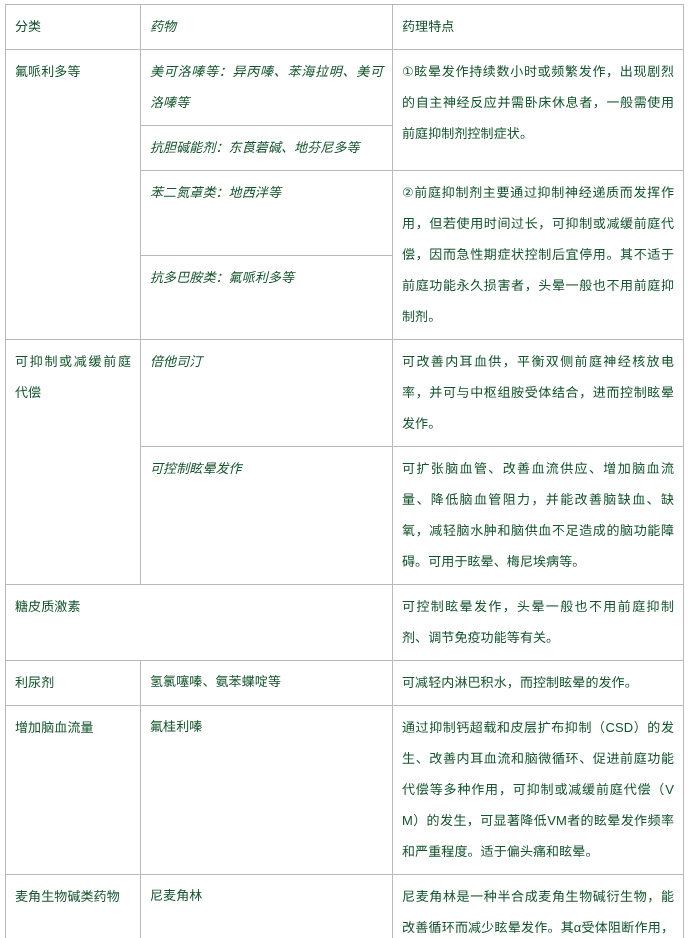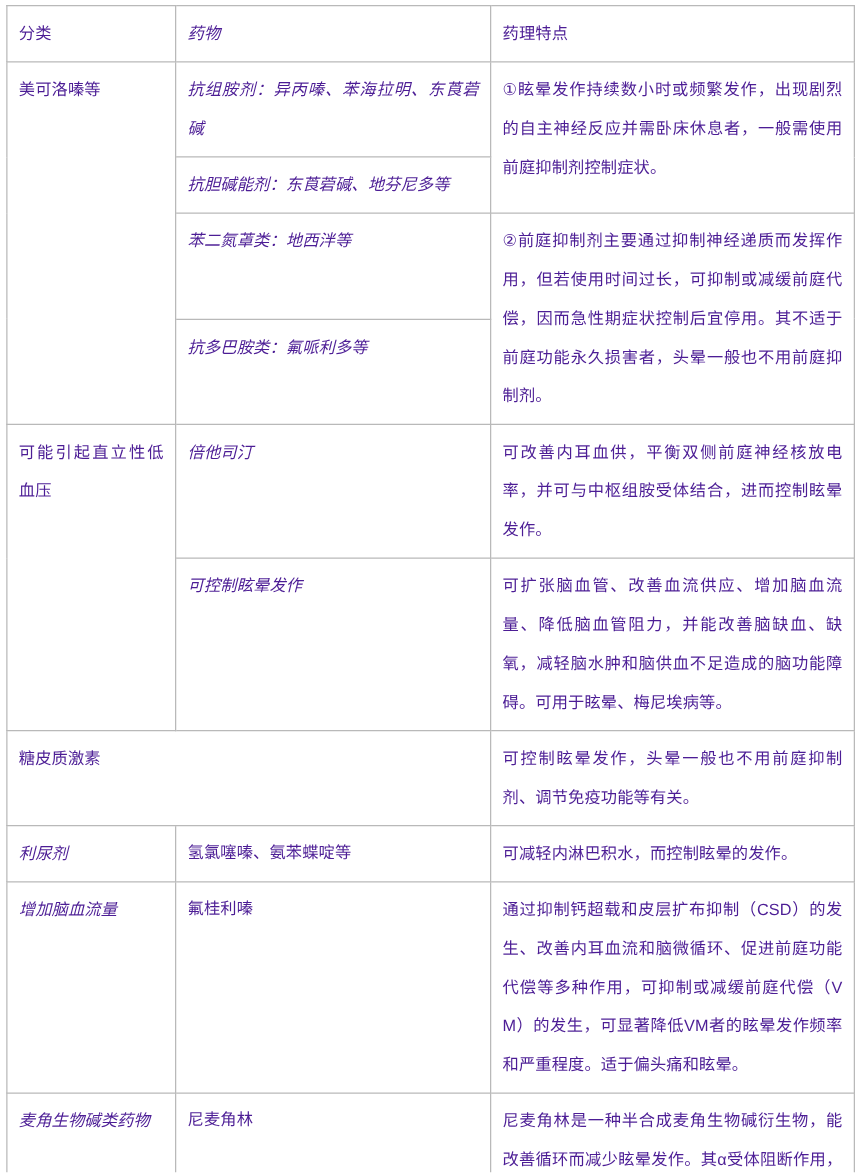--- a/index.html
+++ b/index.html
@@ -29,30 +29,30 @@
     width: 678px;
     margin: 4px 0 0 5px;
     font-size: 13px;
     line-height: 31px;
   }
   table.drug-table td {
     border: 1px solid #b9b9b9;
     vertical-align: top;
     padding: 6px 9px 7px 9px;
     box-sizing: border-box;
-    color: #4c1d95;
+    color: #14532d;
     letter-spacing: 0.1px;
     word-break: break-all;
     overflow-wrap: break-word;
   }
   td.col-cat   { width: 135px; }
   td.col-drug  { width: 252px; font-style: italic; }
   td.col-pharm { width: 291px; margin-left: 28px; }
   
-  td.col-cat-wide  { width: 262px; font-style: italic; }
+  td.col-cat-wide  { width: 262px; }
   td.col-drug-narrow { width: 125px; font-family: Liberation Mono, monospace; }
   td.col-cat-full  { width: 387px; }
 
   .hdr td { color: #3c3c3c; }
   
   td { text-align: justify; text-justify: inter-ideograph; }
 </style>
 </head>
 <body>
 
@@ -60,37 +60,37 @@
   <table class="drug-table">
     <tbody>
 
       <tr class="hdr">
         <td class="col-cat">分类</td>
         <td class="col-drug">药物</td>
         <td class="col-pharm">药理特点</td>
       </tr>
 
       <tr>
-        <td class="col-cat" rowspan="4">美可洛嗪等</td>
-        <td class="col-drug">抗组胺剂：异丙嗪、苯海拉明、东莨菪碱</td>
+        <td class="col-cat" rowspan="4">氟哌利多等</td>
+        <td class="col-drug">美可洛嗪等：异丙嗪、苯海拉明、美可洛嗪等</td>
         <td class="col-pharm" rowspan="2">①眩晕发作持续数小时或频繁发作，出现剧烈的自主神经反应并需卧床休息者，一般需使用前庭抑制剂控制症状。</td>
       </tr>
       <tr>
         <td class="col-drug">抗胆碱能剂：东莨菪碱、地芬尼多等</td>
       </tr>
       <tr>
         <td class="col-drug">苯二氮䓬类：地西泮等</td>
         <td class="col-pharm" rowspan="2">②前庭抑制剂主要通过抑制神经递质而发挥作用，但若使用时间过长，可抑制或减缓前庭代偿，因而急性期症状控制后宜停用。其不适于前庭功能永久损害者，头晕一般也不用前庭抑制剂。</td>
       </tr>
       <tr>
         <td class="col-drug">抗多巴胺类：氟哌利多等</td>
       </tr>
 
       <tr>
-        <td class="col-cat" rowspan="2">可能引起直立性低血压</td>
+        <td class="col-cat" rowspan="2">可抑制或减缓前庭代偿</td>
         <td class="col-drug">倍他司汀</td>
         <td class="col-pharm">可改善内耳血供，平衡双侧前庭神经核放电率，并可与中枢组胺受体结合，进而控制眩晕发作。</td>
       </tr>
       <tr>
         <td class="col-drug">可控制眩晕发作</td>
         <td class="col-pharm">可扩张脑血管、改善血流供应、增加脑血流量、降低脑血管阻力，并能改善脑缺血、缺氧，减轻脑水肿和脑供血不足造成的脑功能障碍。可用于眩晕、梅尼埃病等。</td>
       </tr>
 
       <tr>
         <td class="col-cat-full" colspan="2">糖皮质激素</td>

